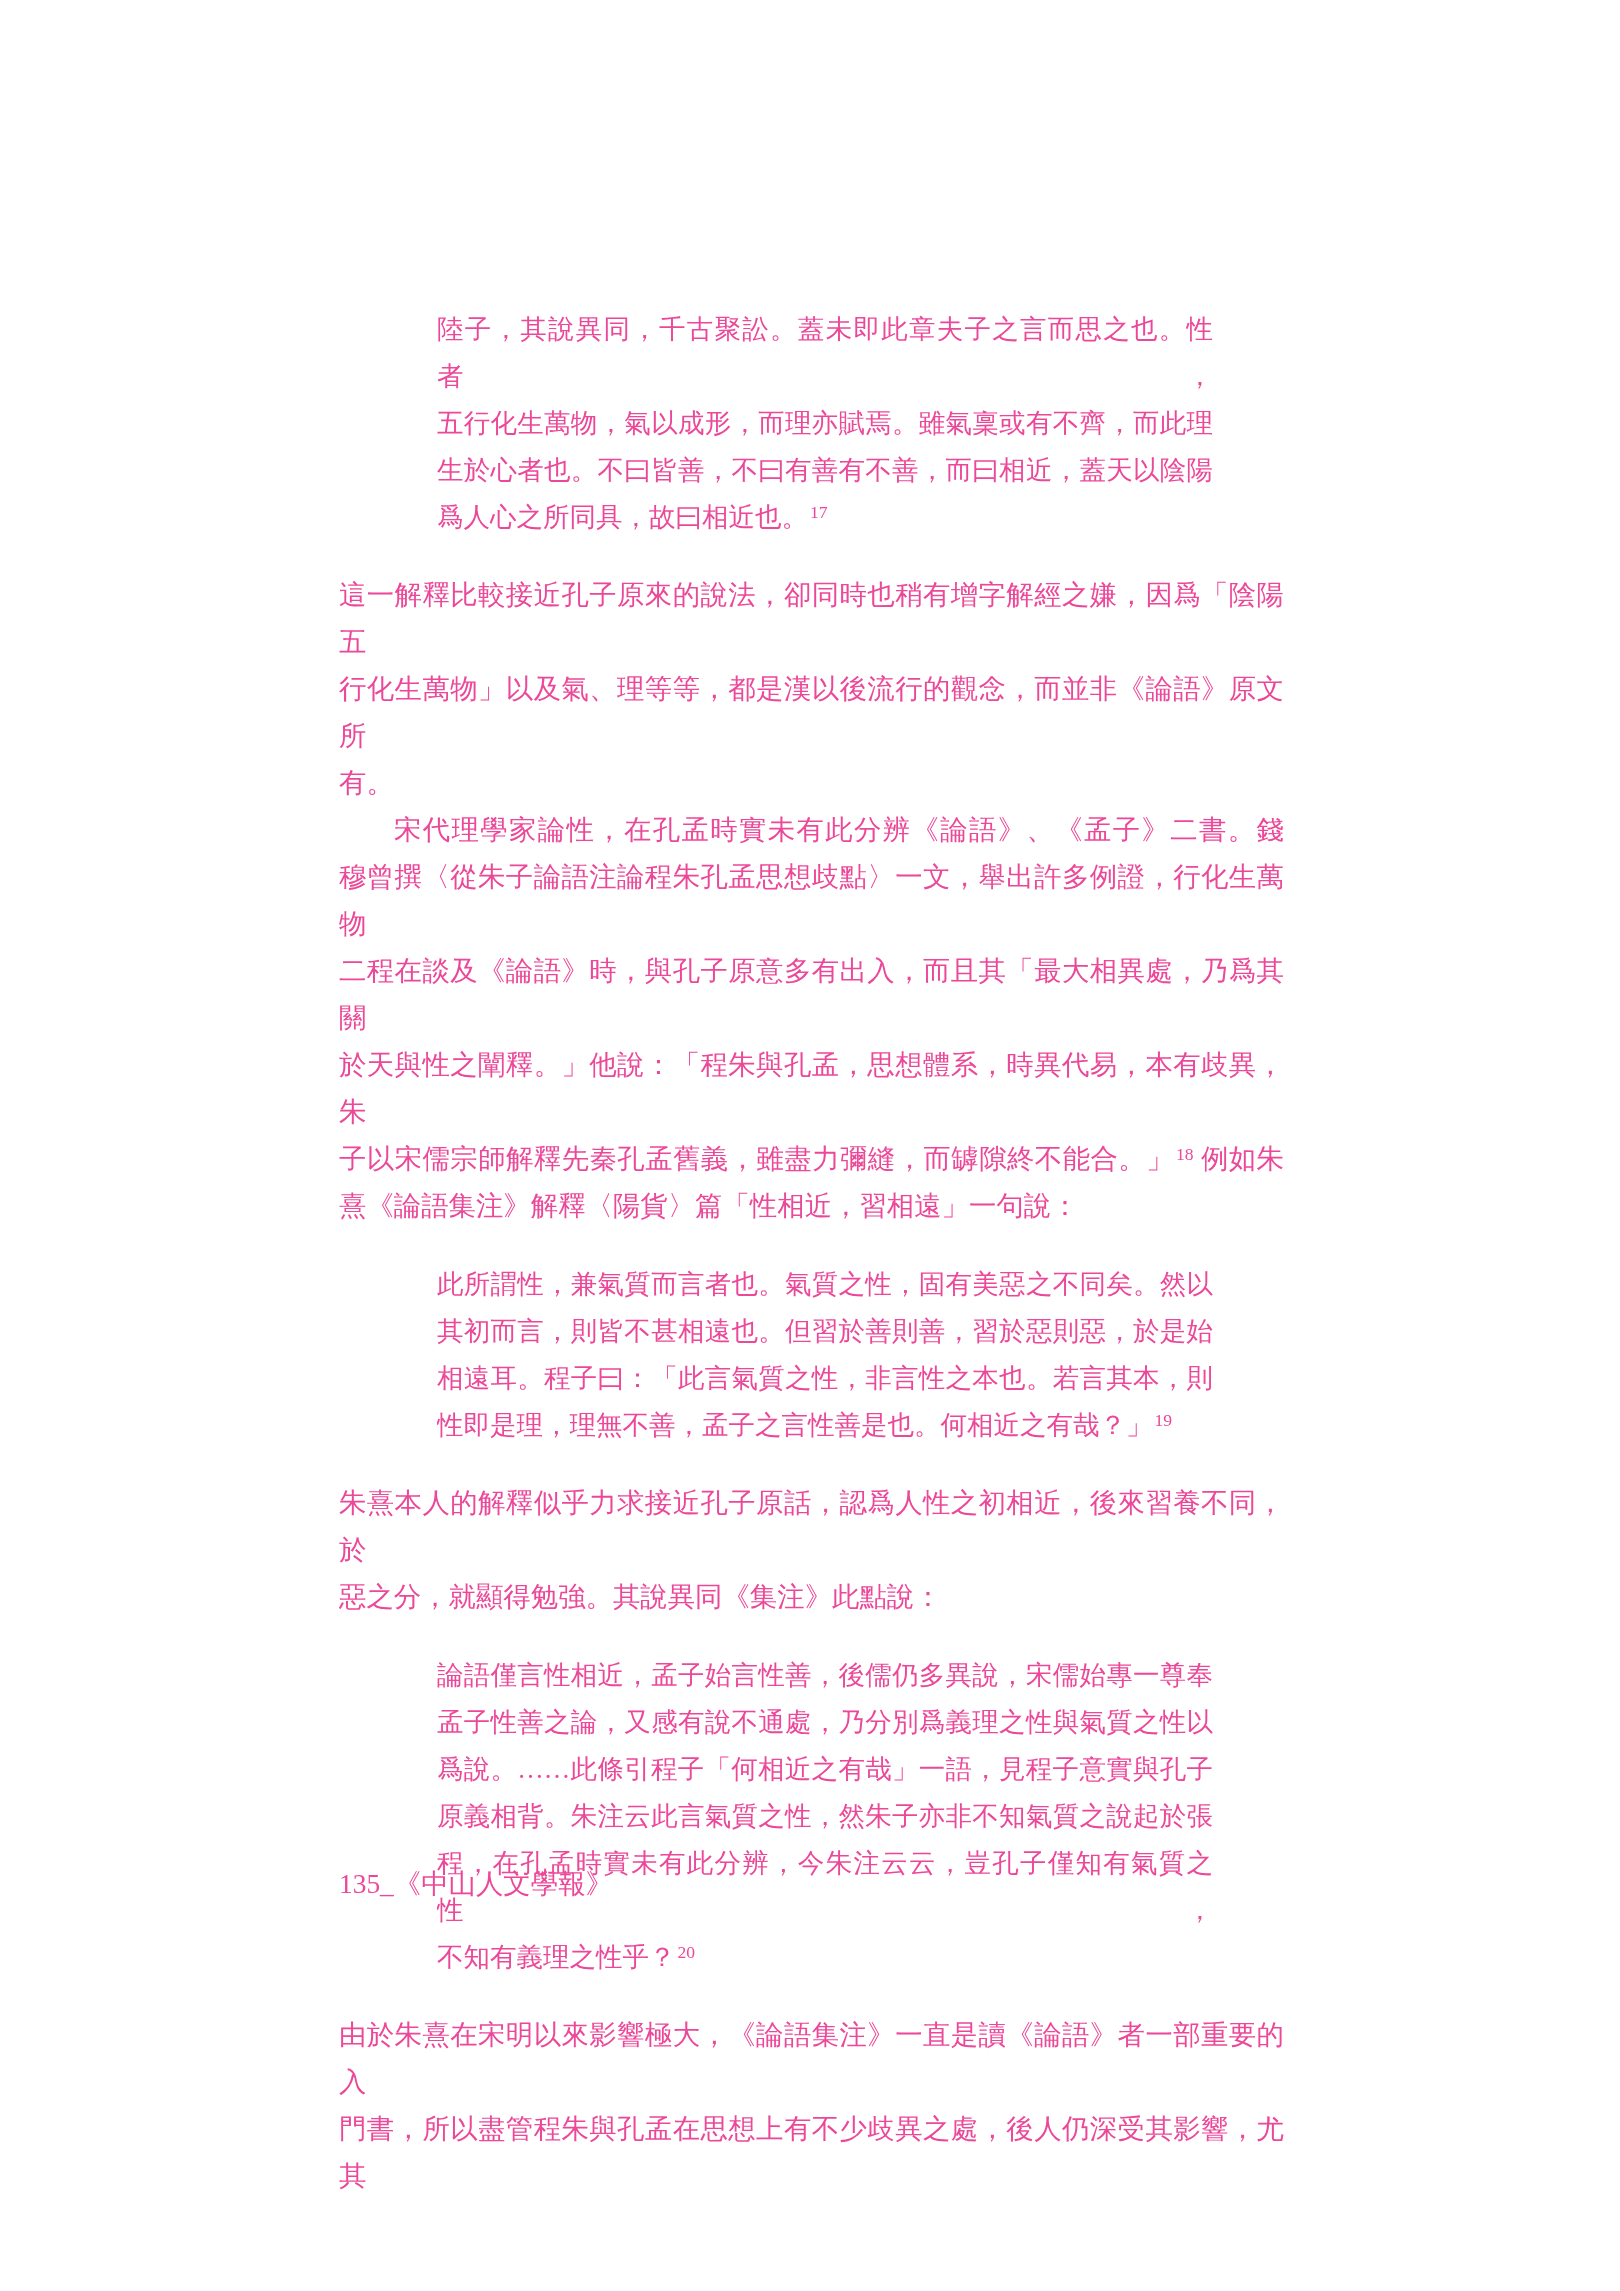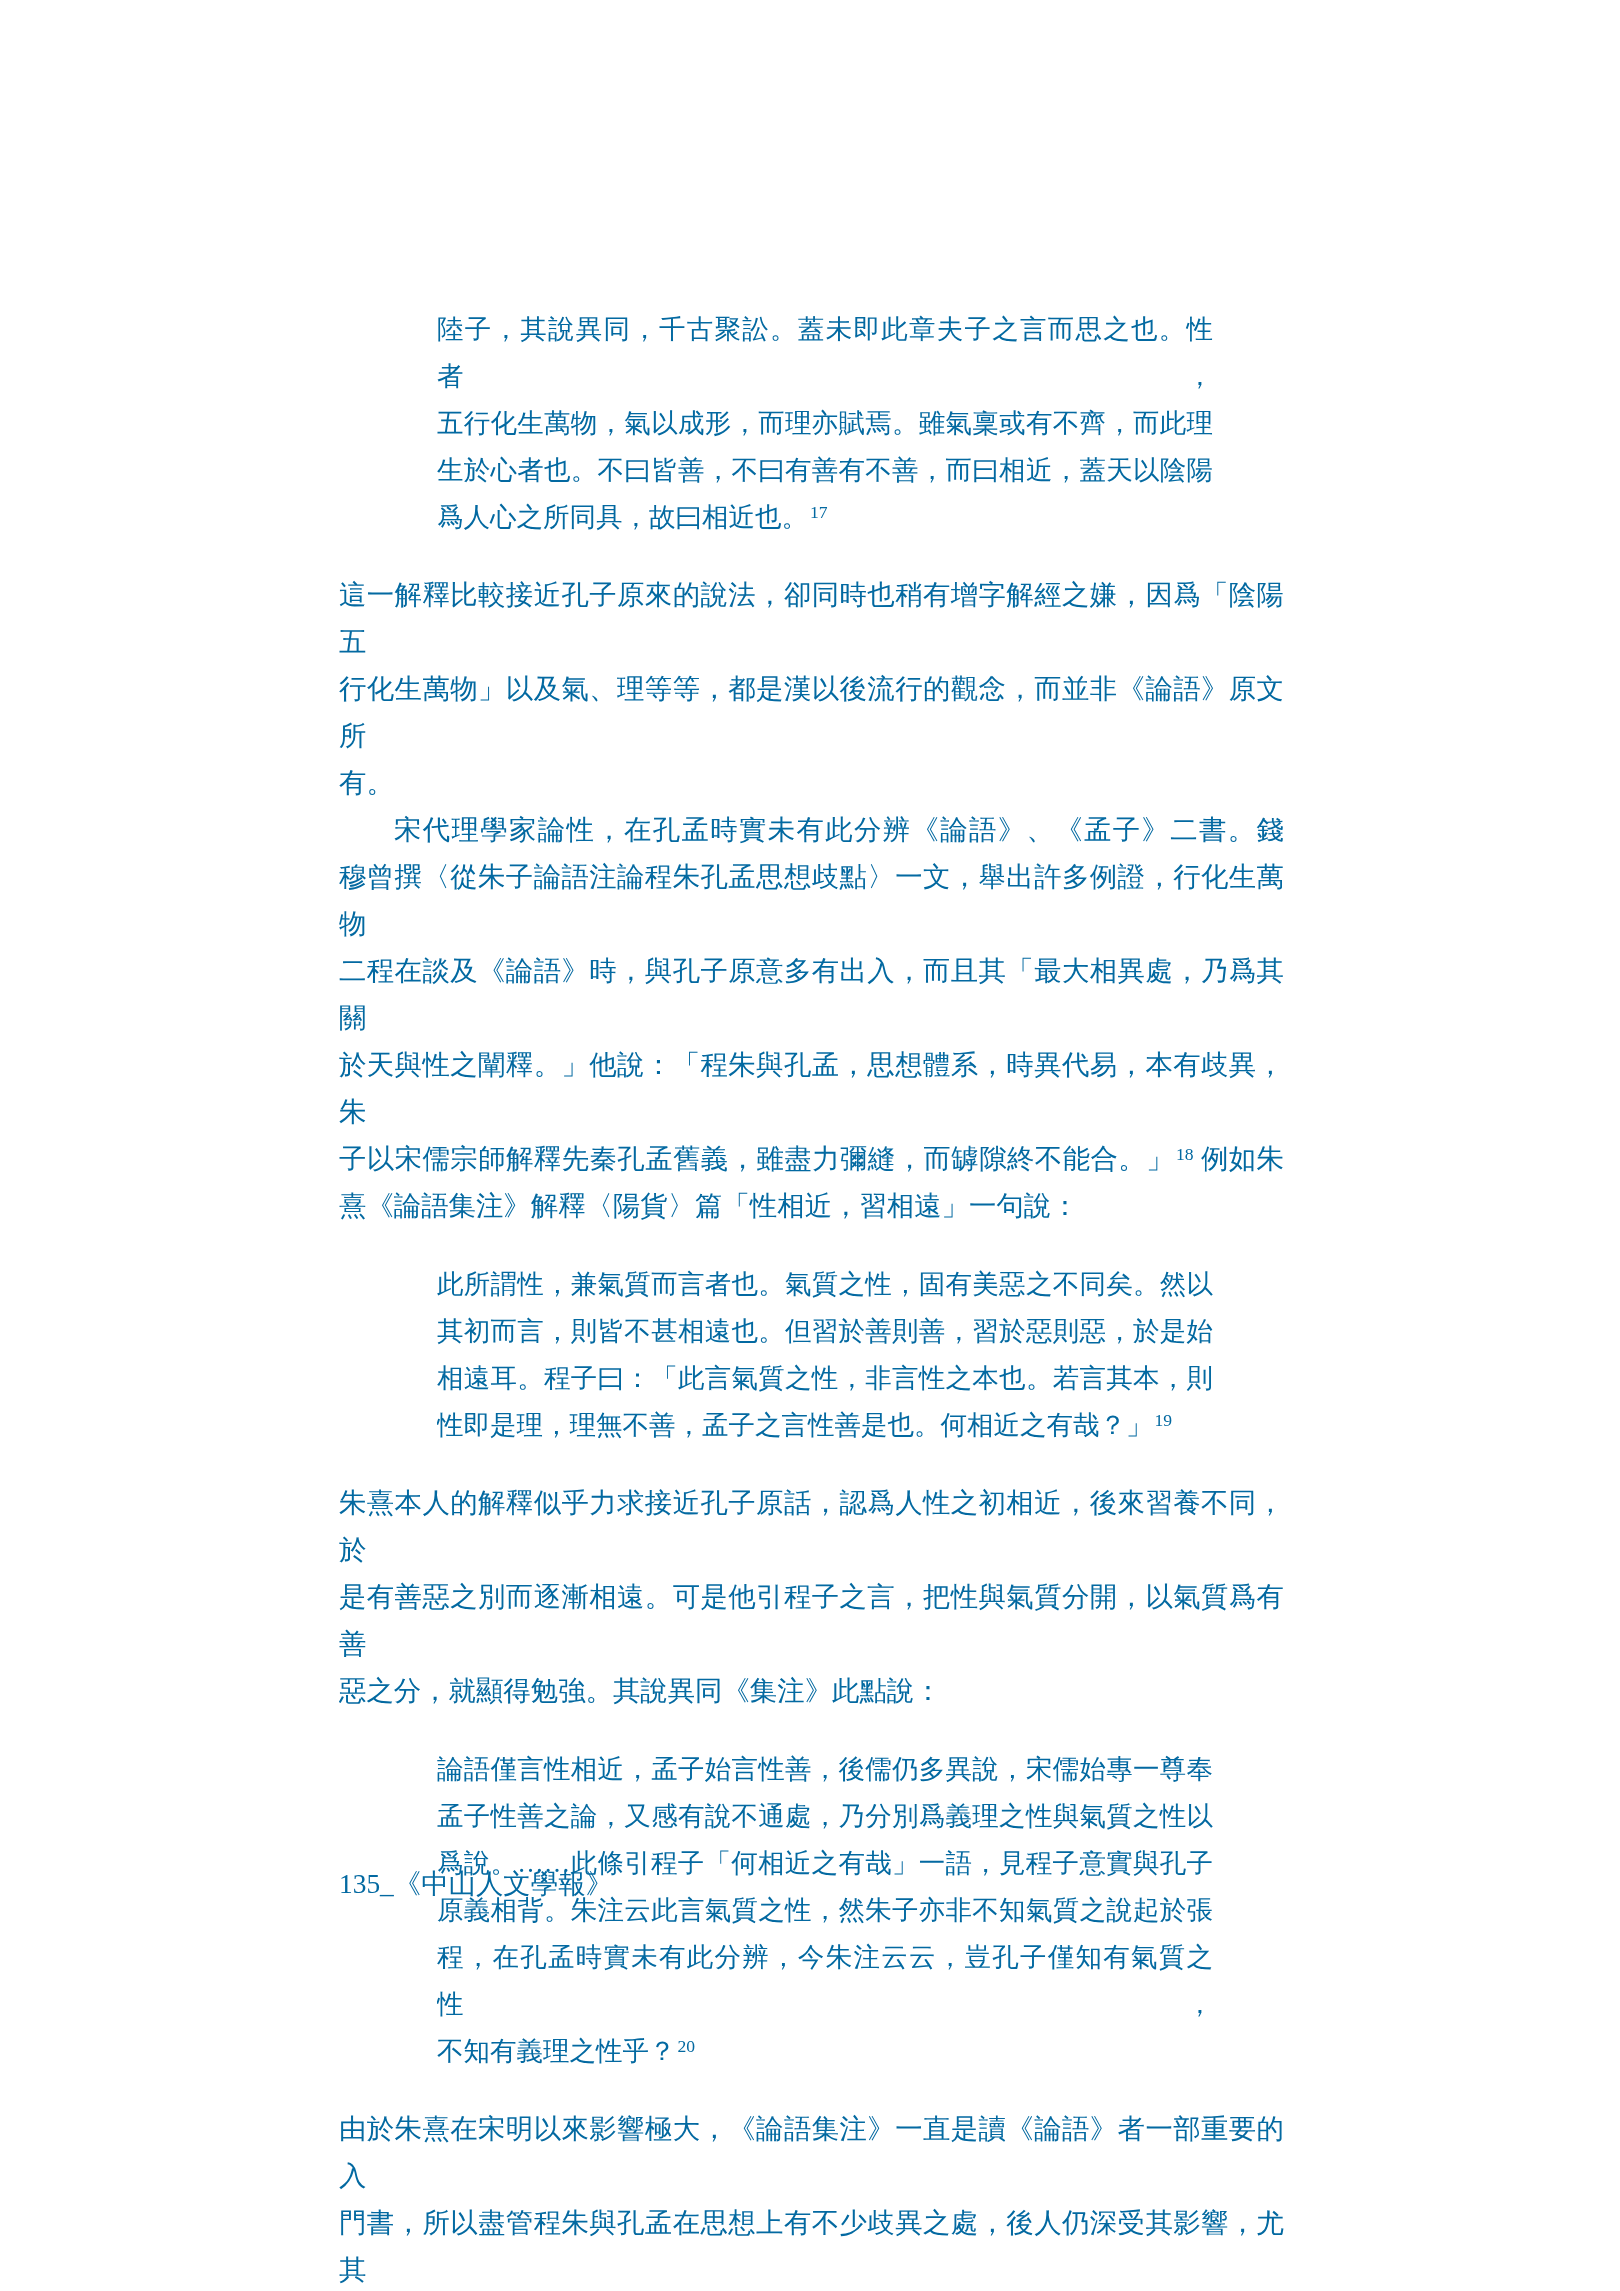--- a/index.html
+++ b/index.html
@@ -2,21 +2,21 @@
 <html><head>
 <meta charset="utf-8">
 <style>
   html, body { margin: 0; padding: 0; background: #ffffff; }
   .page {
     position: relative;
     width: 1435px;
     height: 2292px;
     background: #ffffff;
     font-family: "Liberation Serif", "DejaVu Serif", serif;
-    color: #0369a1;
+    color: #ec4899;
     overflow: hidden;
   }
   .content {
     position: absolute;
     left: 339px;
     top: 275px;
     width: 945px;
   }
   .para { font-size: 27.4px; line-height: 47px; }
   .quote {
@@ -77,21 +77,20 @@
 
     <div class="quote">
       <div class="line j">此所謂性，兼氣質而言者也。氣質之性，固有美惡之不同矣。然以</div>
       <div class="line j">其初而言，則皆不甚相遠也。但習於善則善，習於惡則惡，於是始</div>
       <div class="line j">相遠耳。程子曰：「此言氣質之性，非言性之本也。若言其本，則</div>
       <div class="line"><span>性即是理，理無不善，孟子之言性善是也。何相近之有哉？」</span><sup>19</sup></div>
     </div>
 
     <div class="para">
       <div class="line j">朱熹本人的解釋似乎力求接近孔子原話，認爲人性之初相近，後來習養不同，於</div>
-      <div class="line j">是有善惡之別而逐漸相遠。可是他引程子之言，把性與氣質分開，以氣質爲有善</div>
       <div class="line">惡之分，就顯得勉強。其說異同《集注》此點說：</div>
     </div>
 
     <div class="quote">
       <div class="line j">論語僅言性相近，孟子始言性善，後儒仍多異說，宋儒始專一尊奉</div>
       <div class="line j">孟子性善之論，又感有說不通處，乃分別爲義理之性與氣質之性以</div>
       <div class="line j">爲說。……此條引程子「何相近之有哉」一語，見程子意實與孔子</div>
       <div class="line j">原義相背。朱注云此言氣質之性，然朱子亦非不知氣質之說起於張</div>
       <div class="line j">程，在孔孟時實未有此分辨，今朱注云云，豈孔子僅知有氣質之性，</div>
       <div class="line"><span>不知有義理之性乎？</span><sup>20</sup></div>

